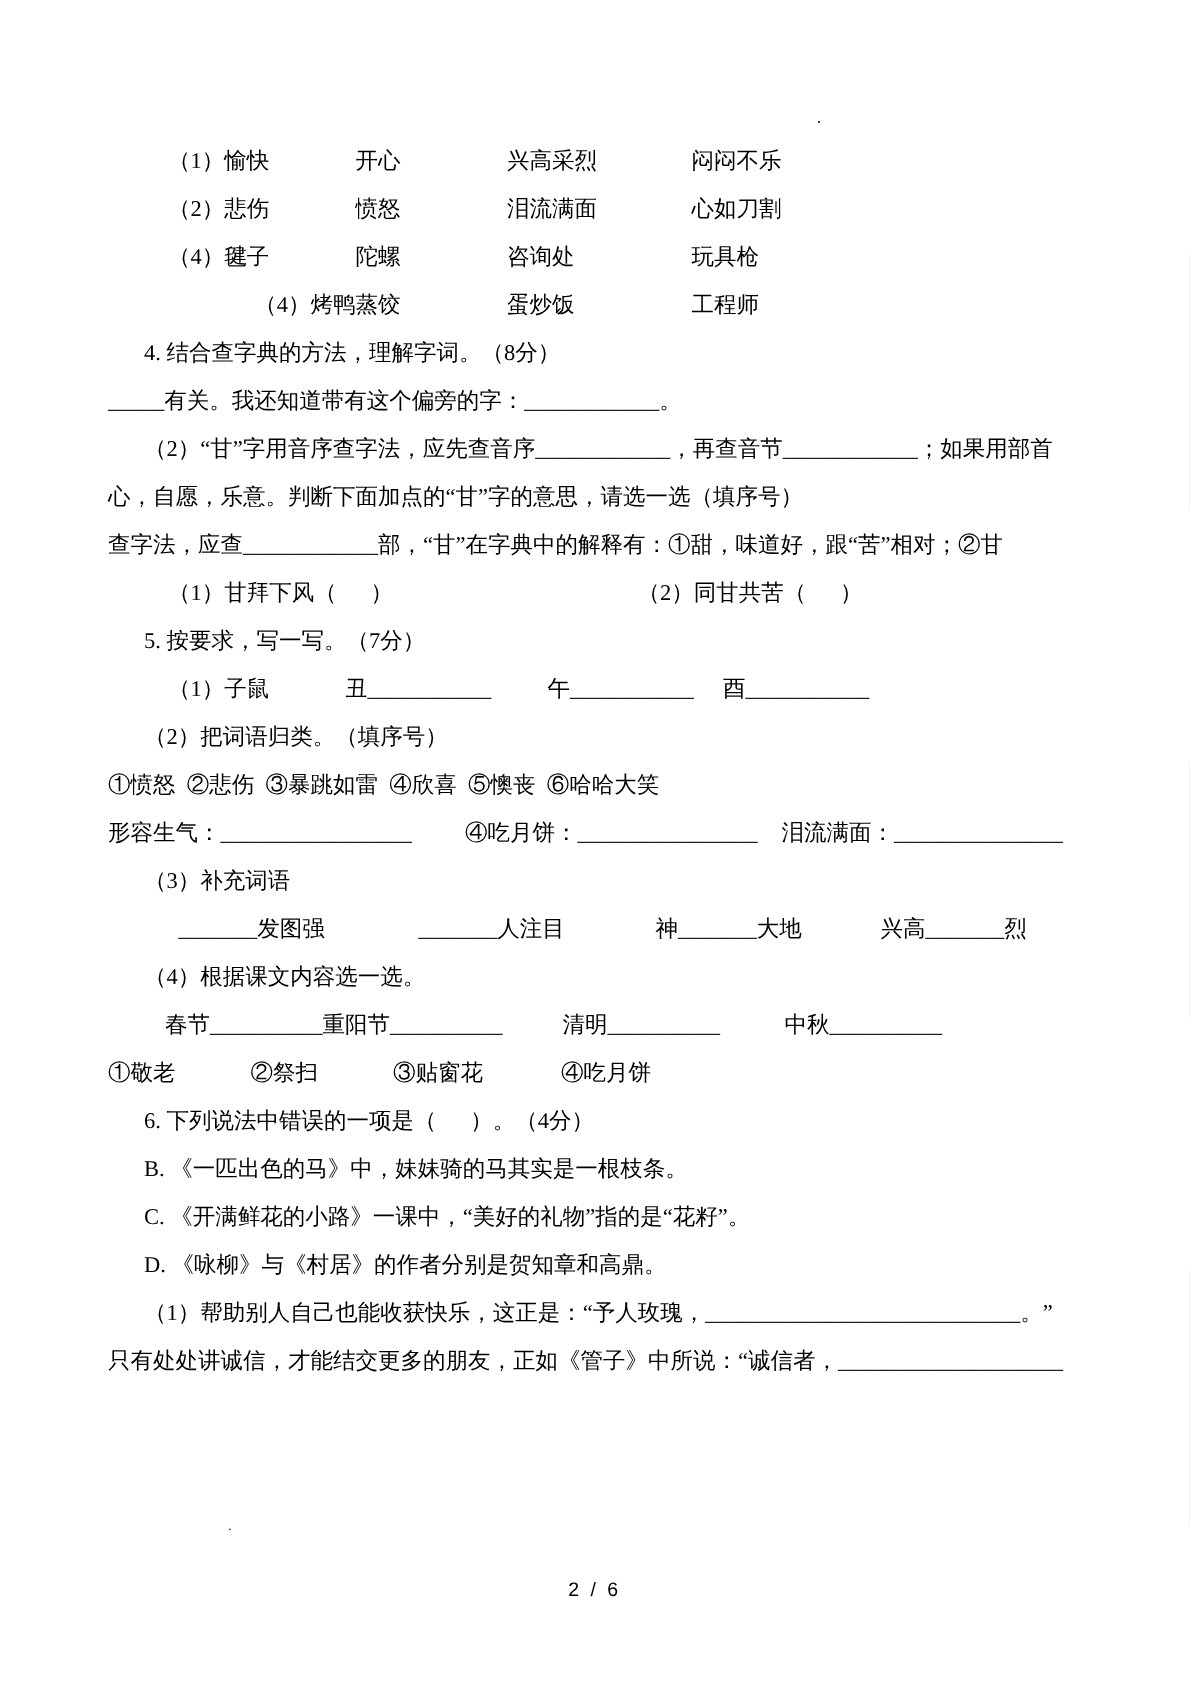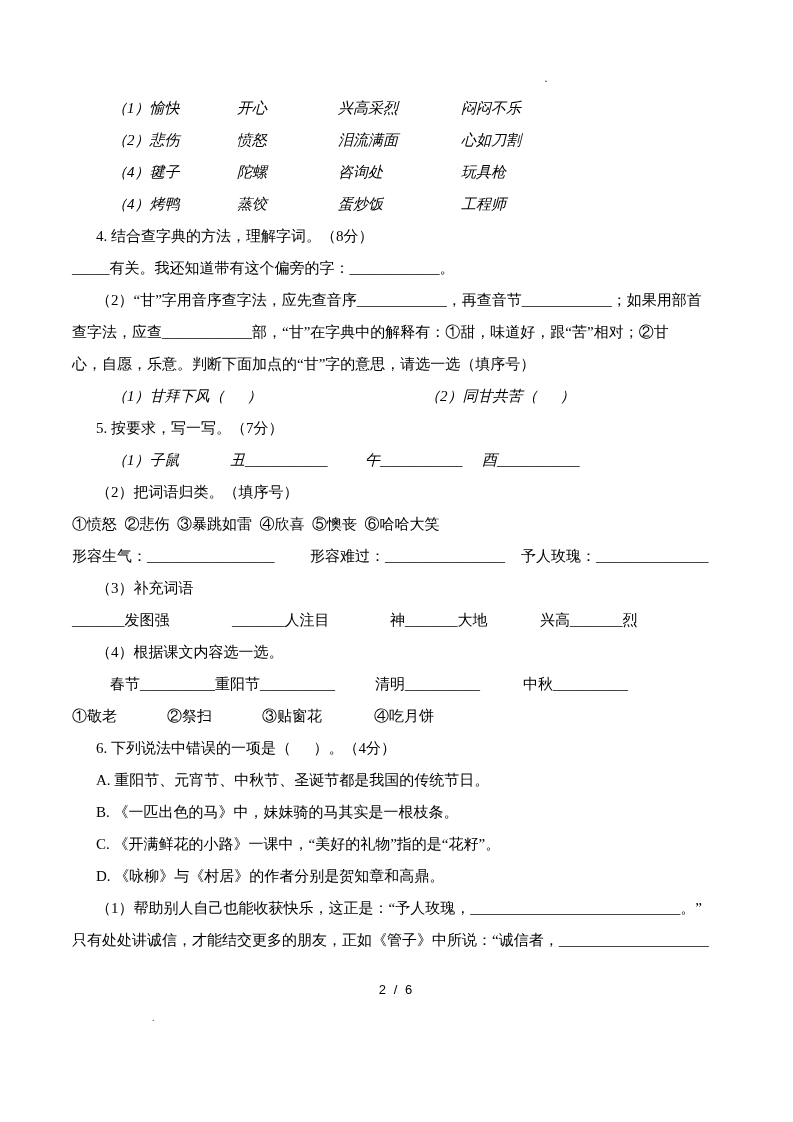--- a/index.html
+++ b/index.html
@@ -16,29 +16,29 @@
   .content{
     position:absolute;
     left:72px; right:70px; top:92px;
   }
   .line{
     line-height:32px;
     height:32px;
     white-space:pre;
   }
   .ml24{margin-left:24px;}
-  .ml40{margin-left:40px;font-style:italic;}
+  .ml40{margin-left:40px;}
   .part{
     display:inline-block;
     white-space:pre;
     vertical-align:top;
   }
   .footer{
     position:absolute;
-    left:0;right:0;top:982px;
+    left:0;right:0;top:1052px;
     text-align:center;
     font-size:13px;
     letter-spacing:2px;
     font-family:"Liberation Sans","DejaVu Sans",sans-serif;
   }
   .dot-tr{
     position:absolute;left:544px;top:74px;
     font-size:12px;color:#222;
   }
   .dot-bl{
@@ -49,39 +49,38 @@
 </head>
 <body>
 
 <div class="page">
   <span class="dot-tr">·</span>
 
   <div class="content" id="doc-lines">
       <div class="line ml40"><span class="part" style="width: 125px;">（1）愉快</span><span class="part" style="width: 101px;">开心</span><span class="part" style="width: 123px;">兴高采烈</span><span class="part">闷闷不乐</span></div>
       <div class="line ml40"><span class="part" style="width: 125px;">（2）悲伤</span><span class="part" style="width: 101px;">愤怒</span><span class="part" style="width: 123px;">泪流满面</span><span class="part">心如刀割</span></div>
       <div class="line ml40"><span class="part" style="width: 125px;">（4）毽子</span><span class="part" style="width: 101px;">陀螺</span><span class="part" style="width: 123px;">咨询处</span><span class="part">玩具枪</span></div>
-      <div class="line ml40"><span class="part" style="width: 125px;">（4）烤鸭</span><span class="part" style="width: 101px;">蒸饺</span><span class="part" style="width: 123px;">蛋炒饭</span><span class="part">工程师</span></div>
+      <div class="line ml40"><span class="part" style="width: 125px; text-align: right;">（4）烤鸭</span><span class="part" style="width: 101px;">蒸饺</span><span class="part" style="width: 123px;">蛋炒饭</span><span class="part">工程师</span></div>
       <div class="line ml24"><span class="part">4. 结合查字典的方法，理解字词。（8分）</span></div>
       <div class="line"><span class="part">_____有关。我还知道带有这个偏旁的字：____________。</span></div>
       <div class="line ml24"><span class="part">（2）“甘”字用音序查字法，应先查音序____________，再查音节____________；如果用部首</span></div>
+      <div class="line"><span class="part">心，自愿，乐意。判断下面加点的“甘”字的意思，请选一选（填序号）</span></div>
       <div class="line"><span class="part">查字法，应查____________部，“甘”在字典中的解释有：①甜，味道好，跟“苦”相对；②甘</span></div>
-      <div class="line"><span class="part">心，自愿，乐意。判断下面加点的“甘”字的意思，请选一选（填序号）</span></div>
       <div class="line ml40"><span class="part" style="width: 313px;">（1）甘拜下风（      ）</span><span class="part">（2）同甘共苦（      ）</span></div>
       <div class="line ml24"><span class="part">5. 按要求，写一写。（7分）</span></div>
       <div class="line ml40"><span class="part" style="width: 118px;">（1）子鼠</span><span class="part" style="width: 135px;">丑___________</span><span class="part" style="width: 117px;">午___________</span><span class="part">酉___________</span></div>
       <div class="line ml24"><span class="part">（2）把词语归类。（填序号）</span></div>
       <div class="line"><span class="part">①愤怒  ②悲伤  ③暴跳如雷  ④欣喜  ⑤懊丧  ⑥哈哈大笑</span></div>
-      <div class="line"><span class="part" style="width: 238px;">形容生气：_________________</span><span class="part" style="width: 211px;">形容难过：________________</span><span class="part">予人玫瑰：_______________</span></div>
+      <div class="line"><span class="part" style="width: 238px;">形容生气：_________________</span><span class="part" style="width: 211px;">④吃月饼：________________</span><span class="part">泪流满面：_______________</span></div>
       <div class="line ml24"><span class="part">（3）补充词语</span></div>
-      <div class="line"><span class="part" style="width: 160px;">_______发图强</span><span class="part" style="width: 158px;">_______人注目</span><span class="part" style="width: 150px;">神_______大地</span><span class="part">兴高_______烈</span></div>
+      <div class="line"><span class="part" style="width: 160px; margin-left: 47px;">_______发图强</span><span class="part" style="width: 158px;">_______人注目</span><span class="part" style="width: 150px;">神_______大地</span><span class="part">兴高_______烈</span></div>
       <div class="line ml24"><span class="part">（4）根据课文内容选一选。</span></div>
       <div class="line"><span class="part" style="width: 143px; text-align: right;">春节__________</span><span class="part" style="width: 160px;">重阳节__________</span><span class="part" style="width: 148px;">清明__________</span><span class="part">中秋__________</span></div>
       <div class="line"><span class="part" style="width: 95px;">①敬老</span><span class="part" style="width: 95px;">②祭扫</span><span class="part" style="width: 112px;">③贴窗花</span><span class="part">④吃月饼</span></div>
       <div class="line ml24"><span class="part">6. 下列说法中错误的一项是（      ）。（4分）</span></div>
-      <div class="line ml24"><span class="part">A. 重阳节、元宵节、中秋节、圣诞节都是我国的传统节日。</span></div>
       <div class="line ml24"><span class="part">B. 《一匹出色的马》中，妹妹骑的马其实是一根枝条。</span></div>
       <div class="line ml24"><span class="part">C. 《开满鲜花的小路》一课中，“美好的礼物”指的是“花籽”。</span></div>
       <div class="line ml24"><span class="part">D. 《咏柳》与《村居》的作者分别是贺知章和高鼎。</span></div>
       <div class="line ml24"><span class="part">（1）帮助别人自己也能收获快乐，这正是：“予人玫瑰，____________________________。”</span></div>
       <div class="line"><span class="part">只有处处讲诚信，才能结交更多的朋友，正如《管子》中所说：“诚信者，____________________</span></div>
     </div>
 
   <span class="dot-bl">.</span>
 
   <div class="footer">2 / 6</div>

